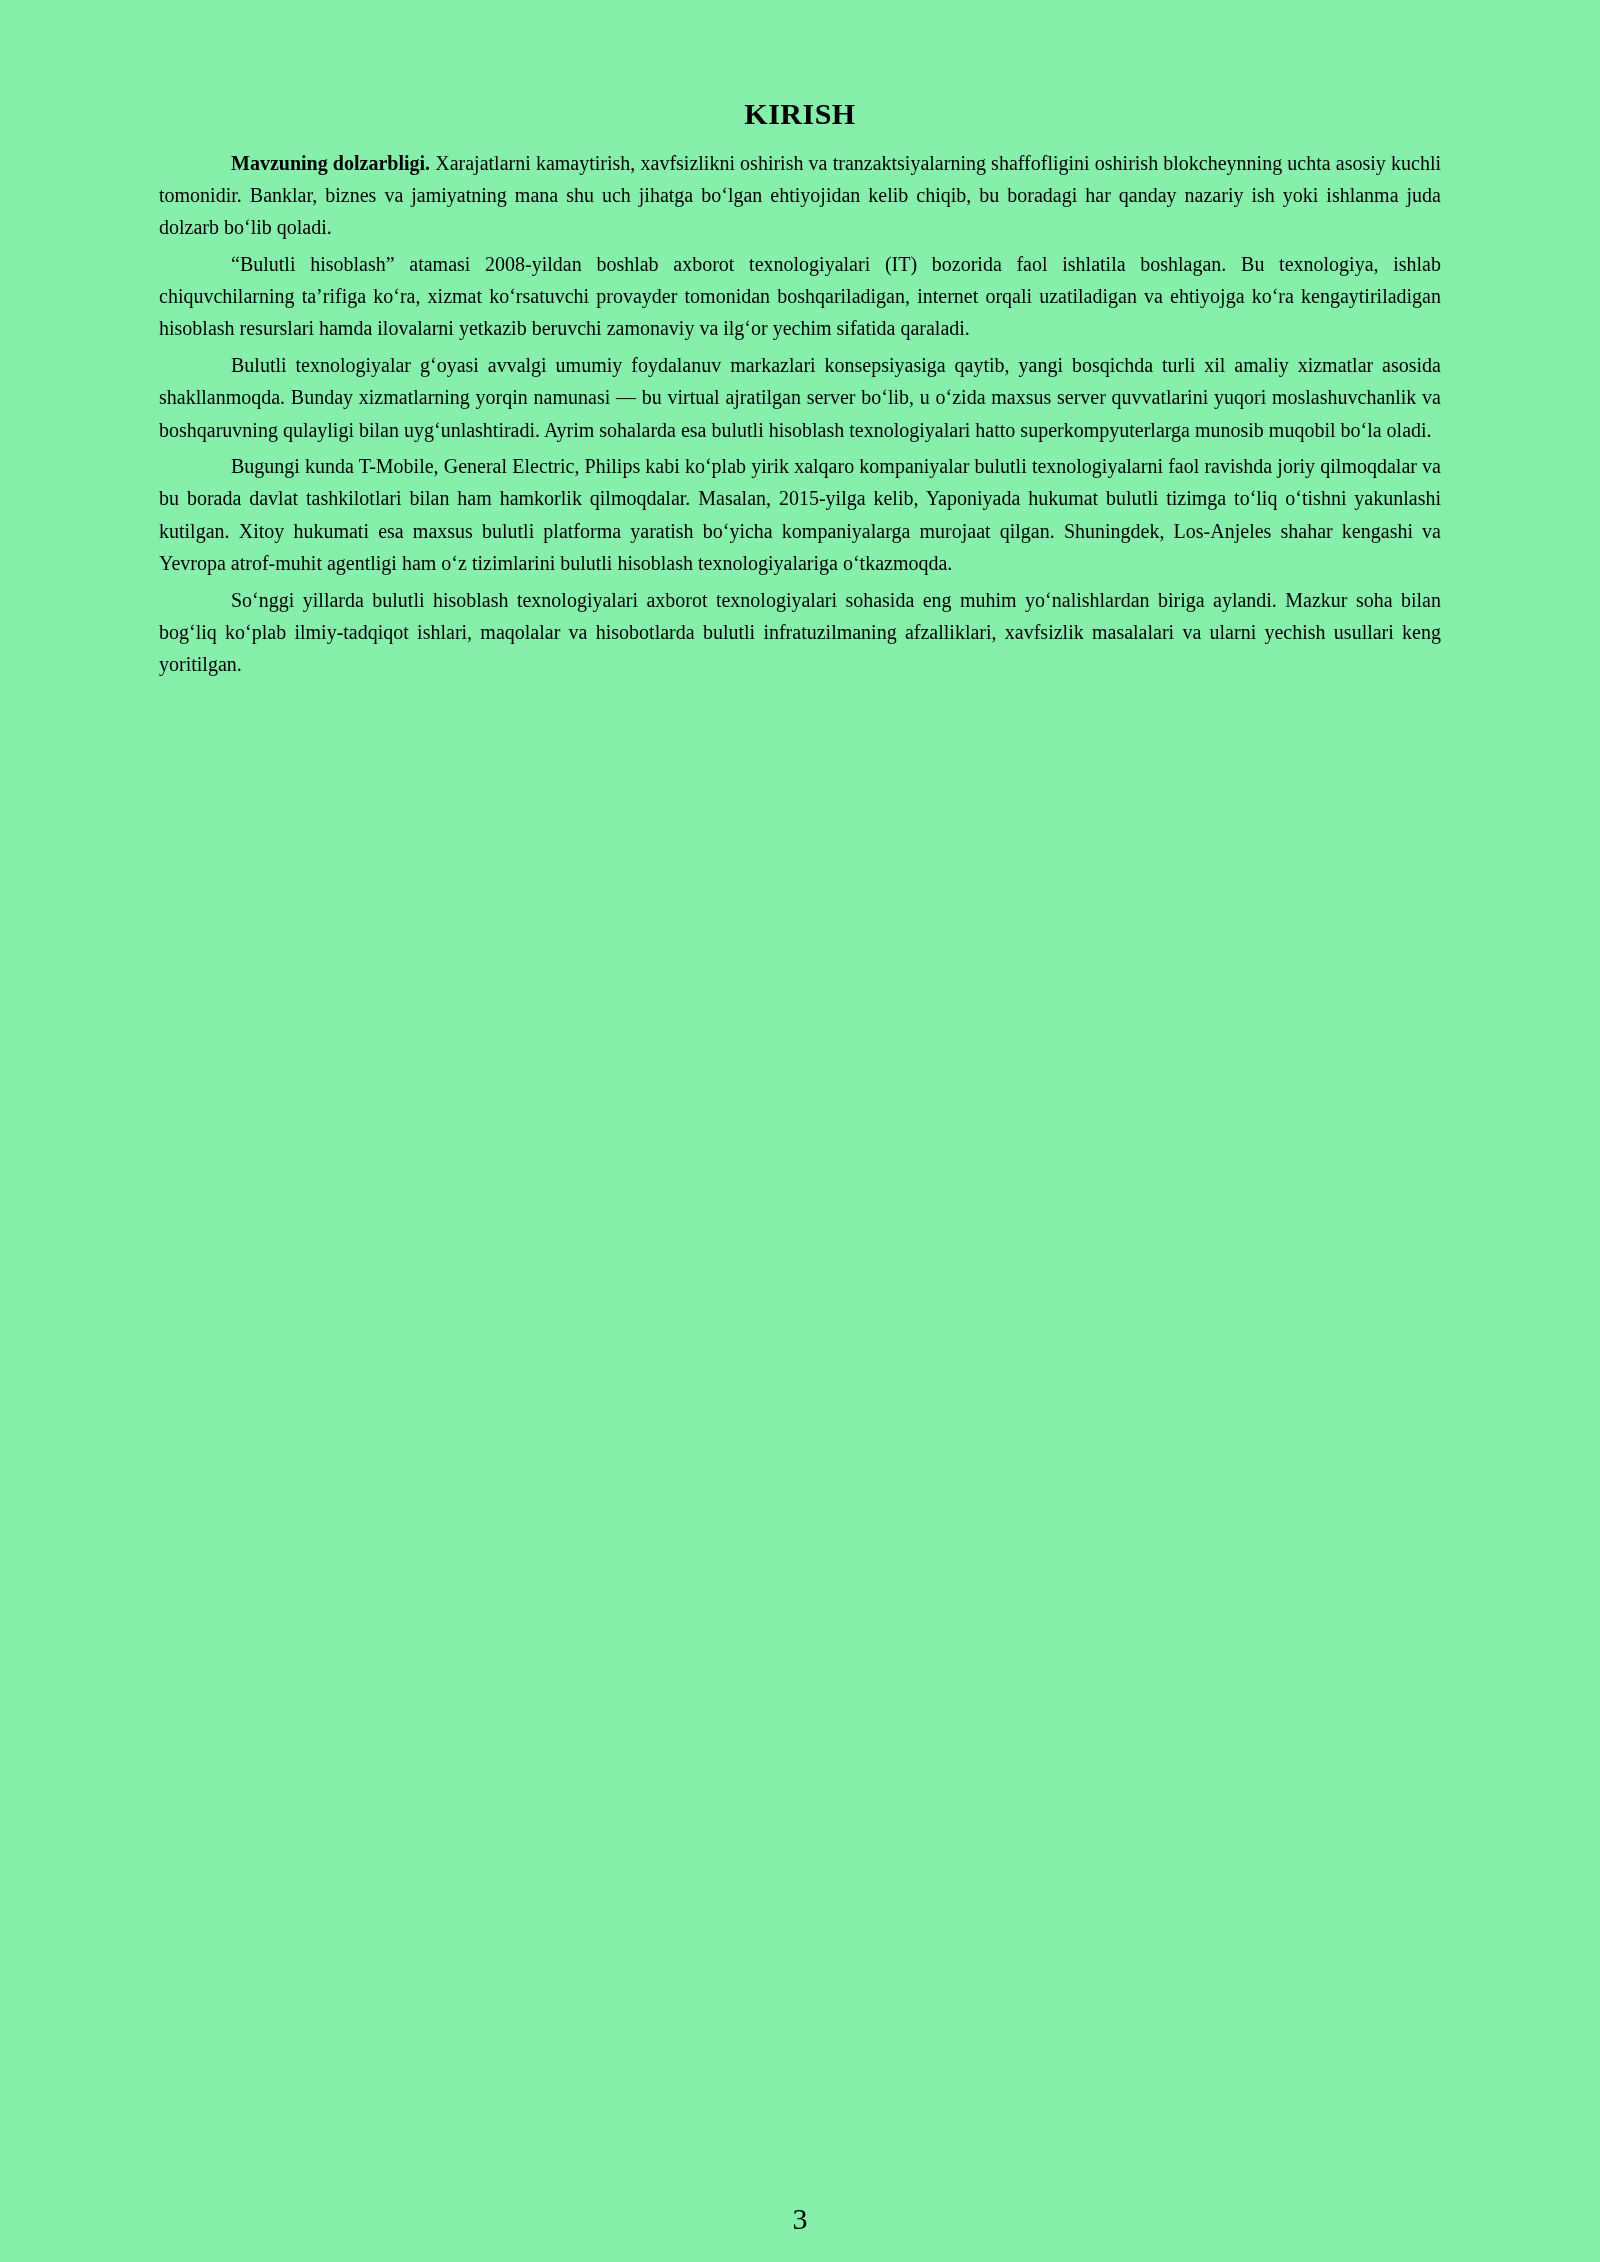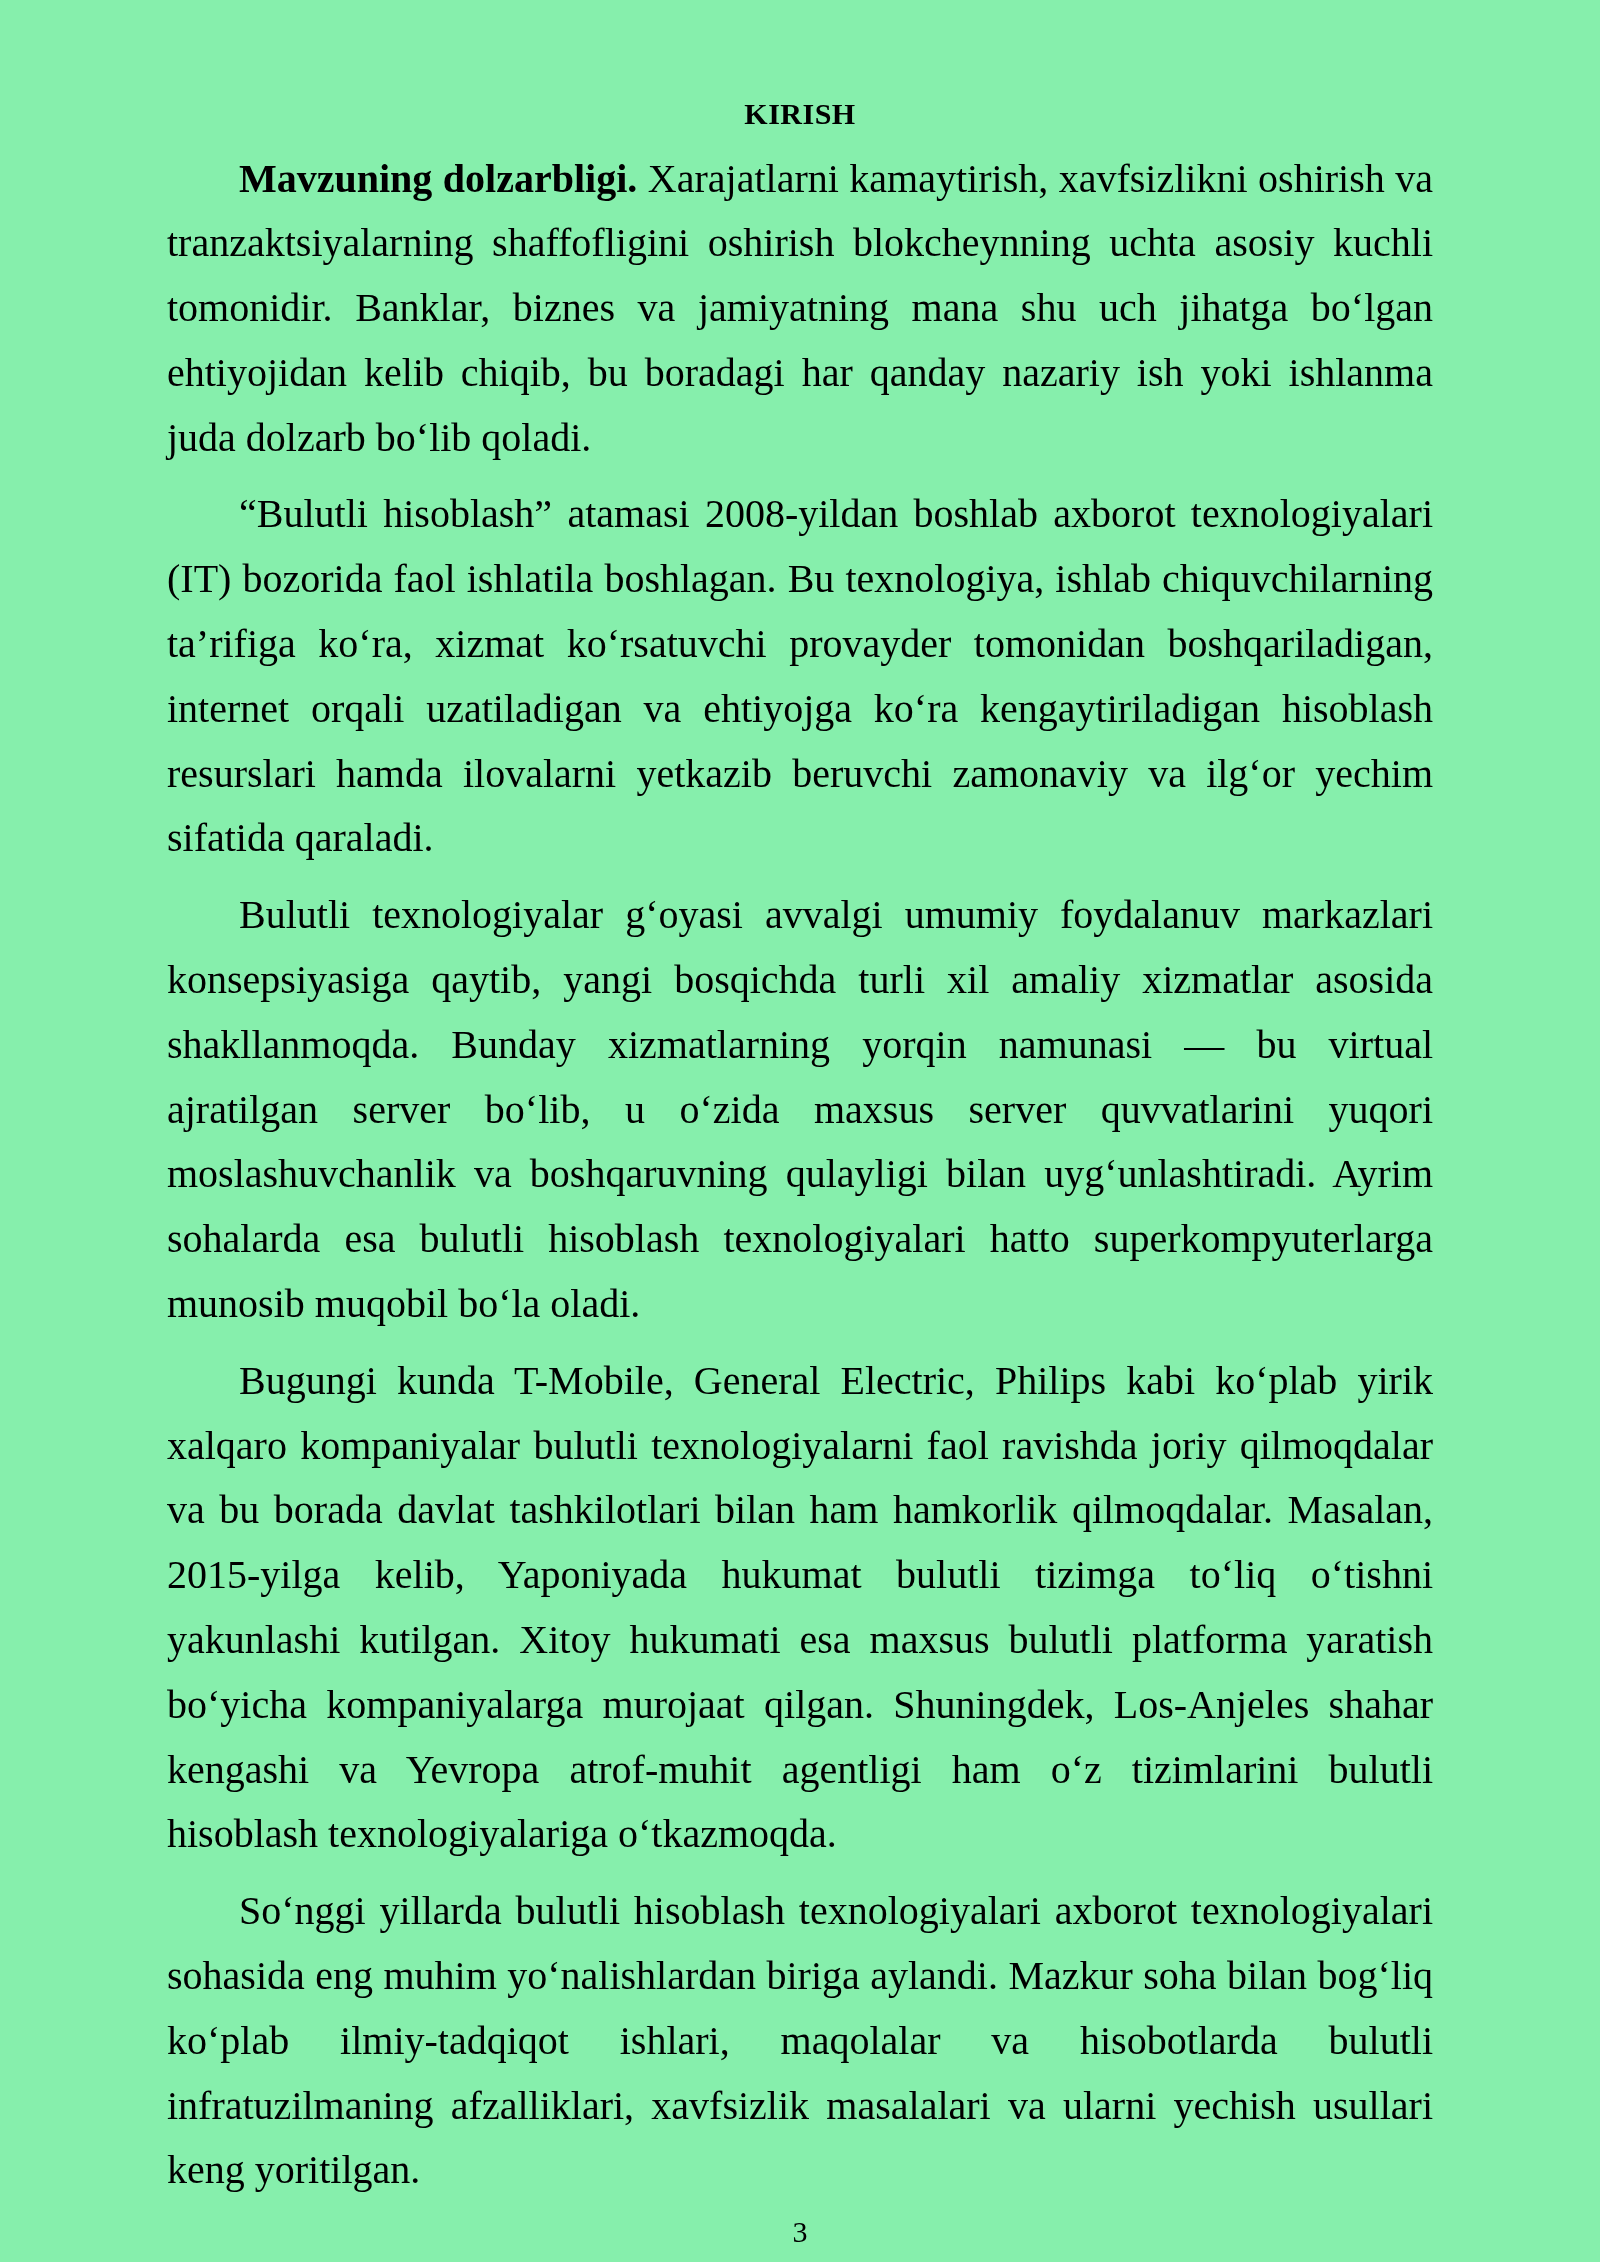--- a/index.html
+++ b/index.html
@@ -23,22 +23,22 @@
   }
   .doc-heading {
     text-align: center;
     font-weight: bold;
     font-size: 30px;
     line-height: 1.25;
     letter-spacing: 0.5px;
     margin: 0 0 14px 0;
   }
   p.para {
-    margin: 12px;
-    font-size: 40px;
+    margin: 4px;
+    font-size: 20px;
     line-height: 1.62;
     text-align: justify;
     text-indent: 72px;
     text-justify: inter-word;
     hyphens: none;
   }
   p.para .lead {
     font-weight: bold;
   }
   .page-number {

